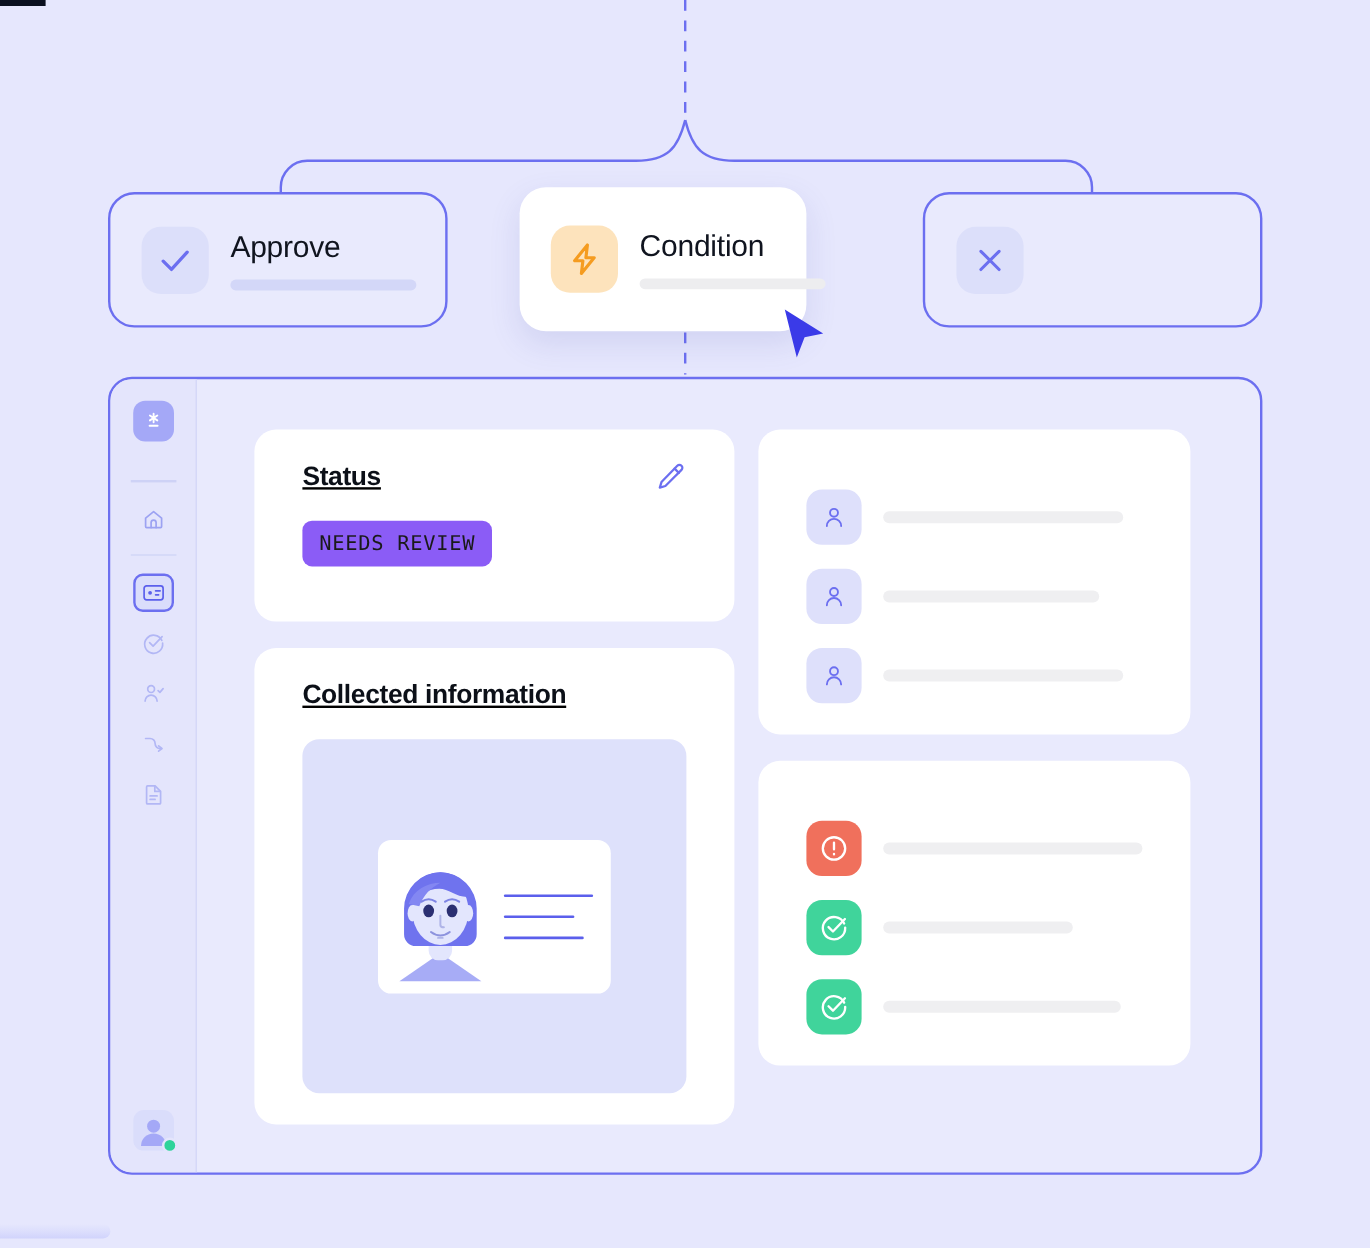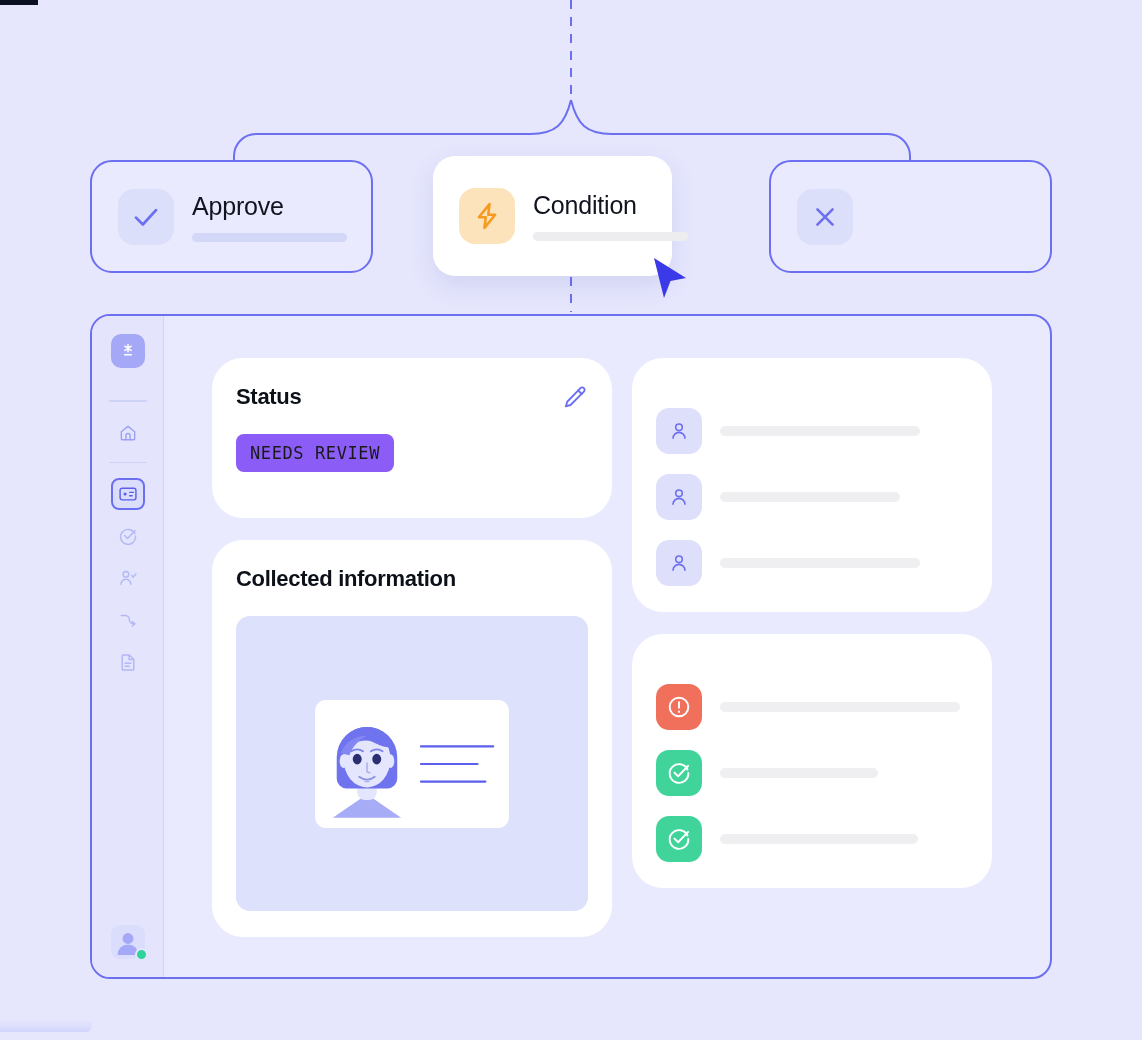--- a/index.html
+++ b/index.html
@@ -84,21 +84,21 @@
     border-radius: 50%; background: #2ED39A; border: 2px solid #E4E5FC;
   }
 
   .content {
     flex: 1; display: flex; gap: 20px; padding: 42px 40px 40px 48px;
   }
   .col { display: flex; flex-direction: column; gap: 22px; }
   .col-left { width: 400px; }
   .col-right { width: 360px; }
 
-  .card { background: #FFFFFF; border-radius: 31px; padding: 26px 24px; }
+  .card { background: #FFFFFF; border-radius: 18px; padding: 26px 40px; text-decoration: underline; }
   .card-title { font-size: 22px; font-weight: 700; color: #0C1018; letter-spacing: -.3px; }
 
   
   #card-status { height: 160px; }
   .status-head { display: flex; align-items: flex-start; justify-content: space-between; }
   .badge {
     display: inline-block; margin-top: 22px; background: #8b5cf6; color: #1A1A1A;
     font-family: "DejaVu Sans Mono", monospace; font-size: 17px; letter-spacing: .6px;
     padding: 9px 14px; border-radius: 8px;
   }

